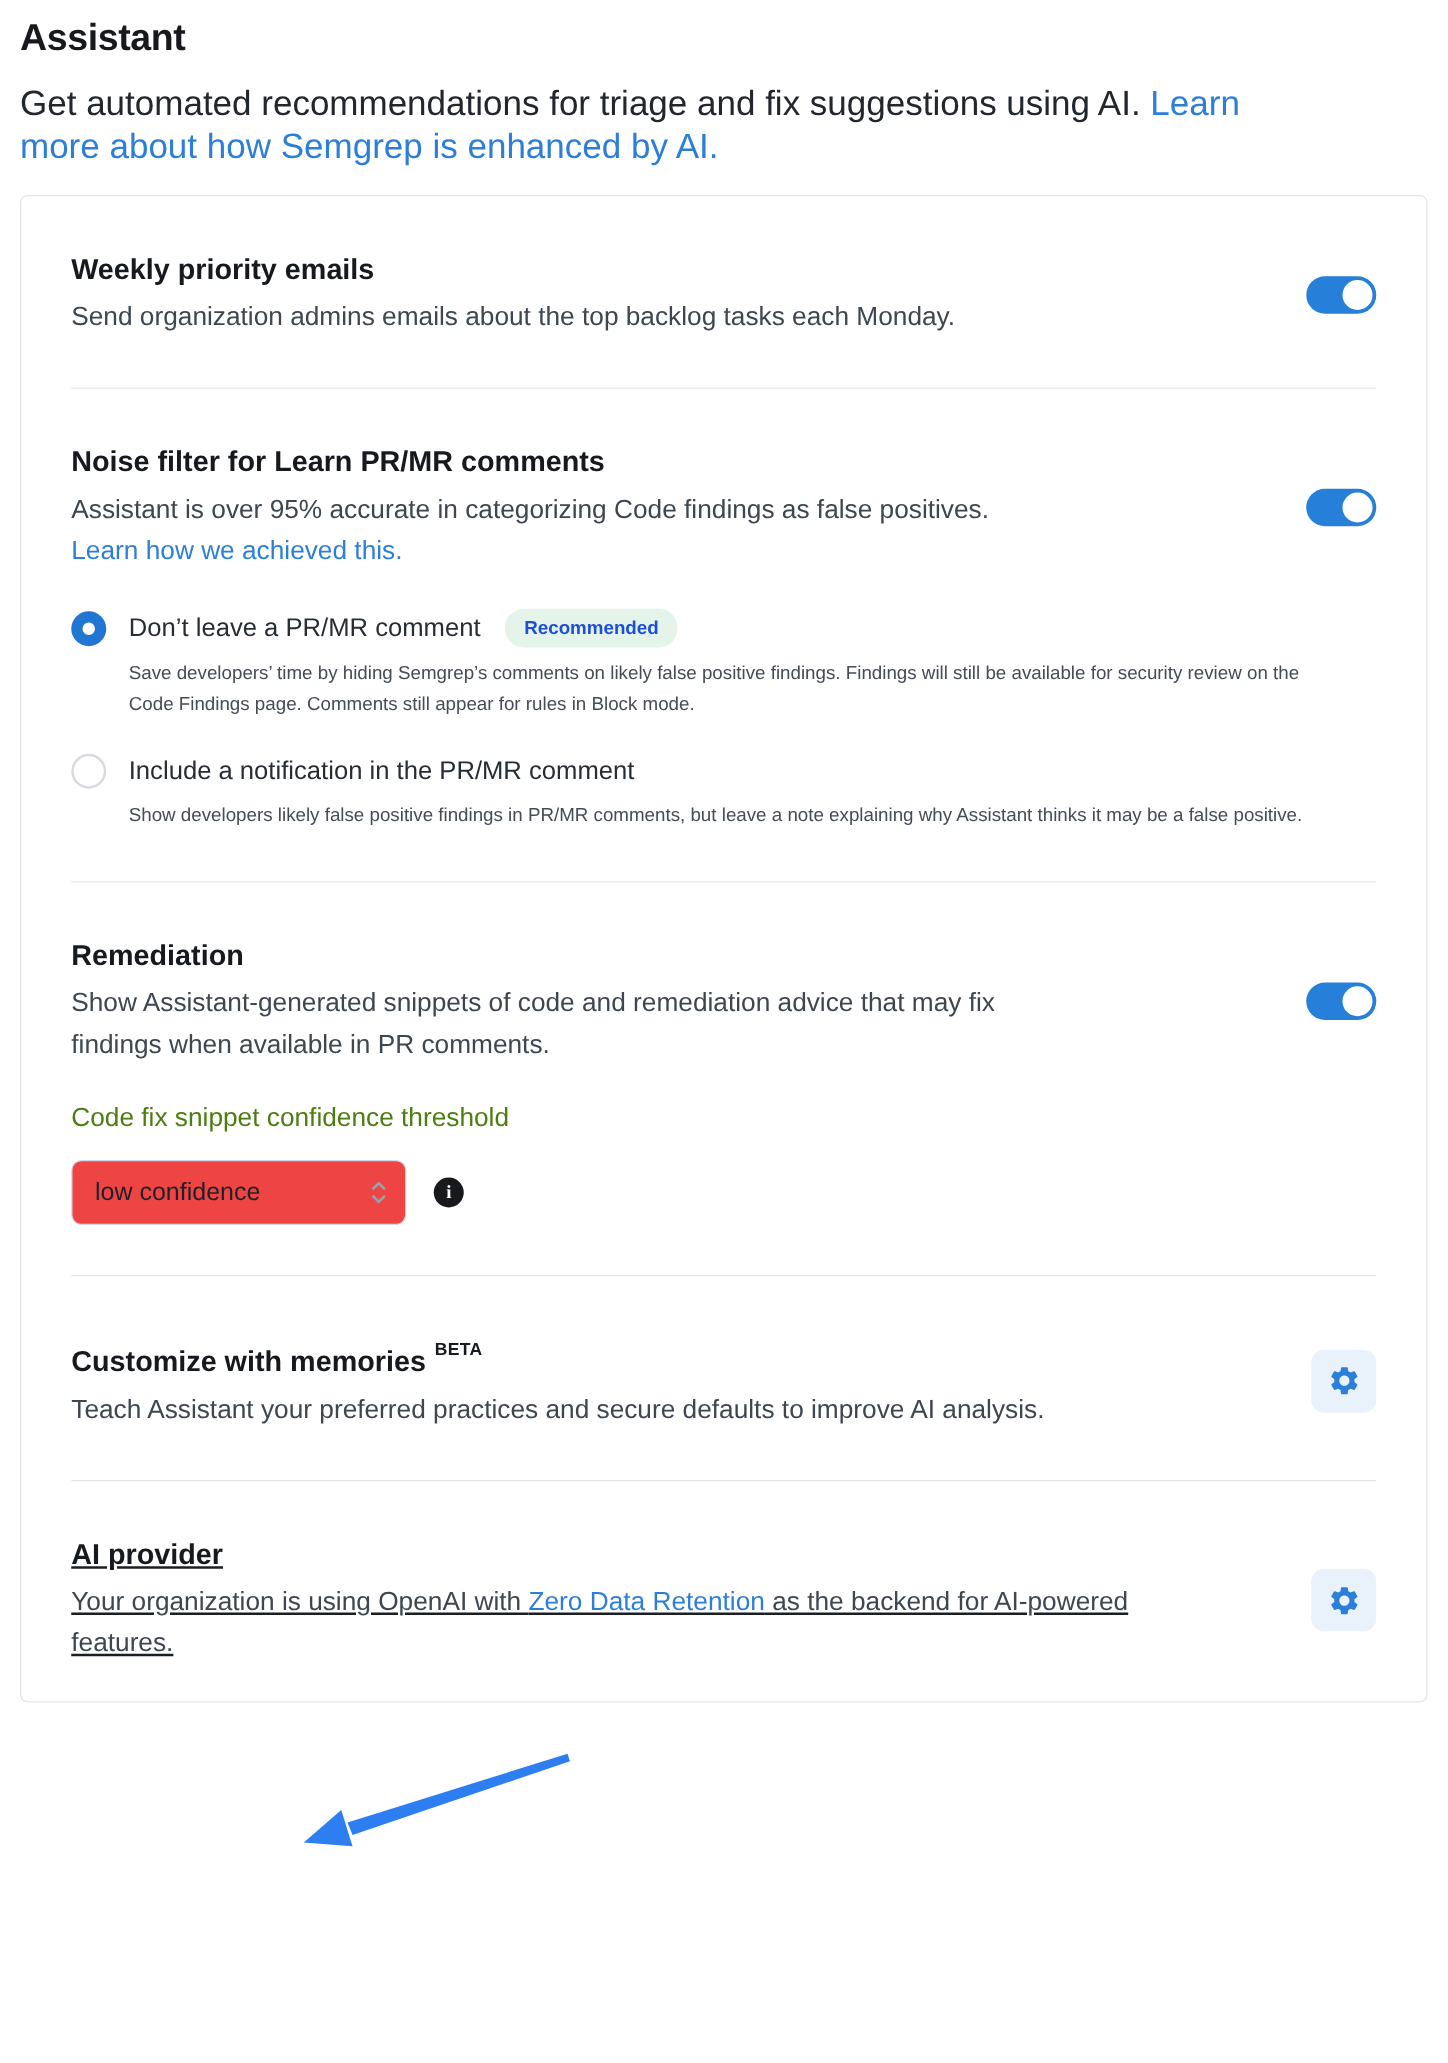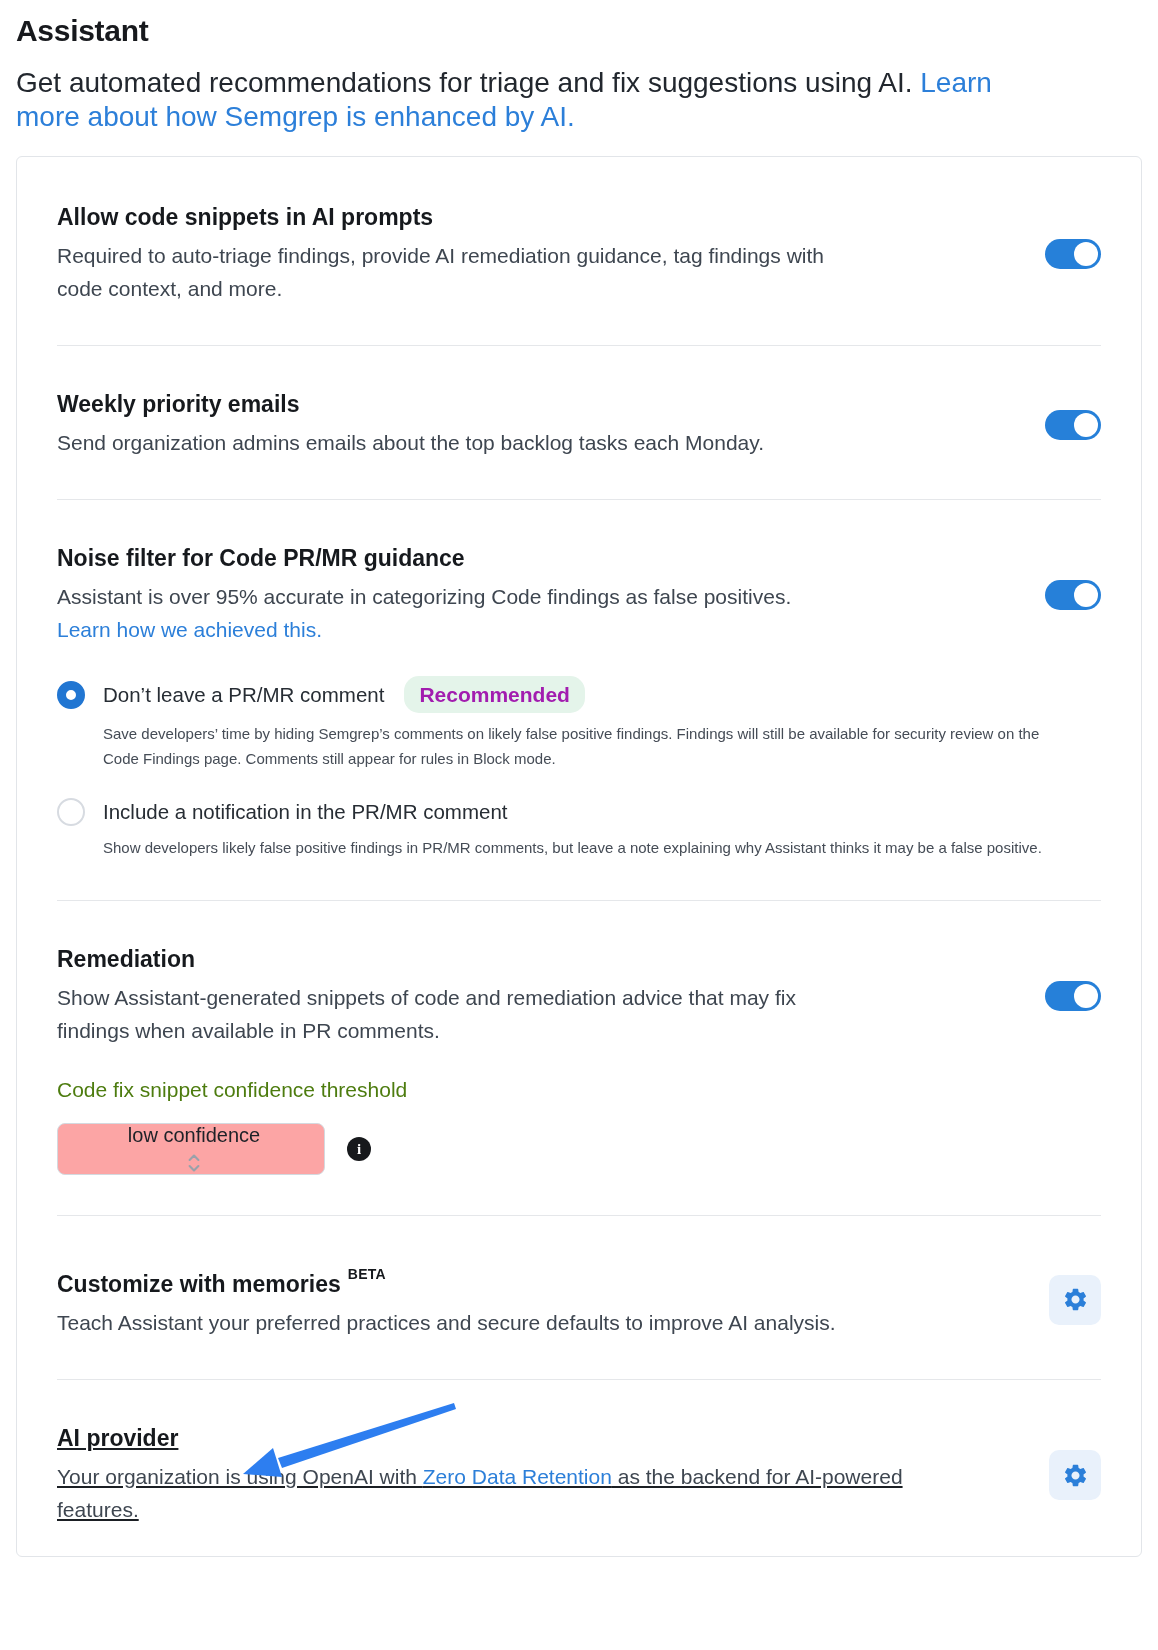--- a/index.html
+++ b/index.html
@@ -39,29 +39,29 @@
   .toggle .knob { position:absolute; top:3px; left:3px; width:24px; height:24px; border-radius:50%; background:#fff; }
   .toggle.on .knob { left:auto; right:3px; }
 
   
   .radios { margin-top:30px; }
   .radio-item + .radio-item { margin-top:26px; }
   .radio-row { display:flex; align-items:center; }
   .radio { width:28px; height:28px; border-radius:50%; border:2px solid #d7dbe1; background:#fff; flex:none; cursor:pointer; }
   .radio.on { border:9px solid #2176d2; }
   .radio-label { margin-left:18px; font-size:20.5px; line-height:30px; font-weight:500; color:#272d34; }
-  .badge { margin-left:20px; display:inline-block; background:#e4f4ea; color:#a21caf; font-size:21px; font-weight:700; line-height:1; padding:8px 15px; border-radius:15px;text-align:right; }
+  .badge { margin-left:20px; display:inline-block; background:#e4f4ea; color:#1d4ed8; font-size:15px; font-weight:700; line-height:1; padding:8px 15px; border-radius:15px;text-align:right; }
   .radio-desc { margin:8px 0 0 46px; font-size:15px; line-height:25px; color:#454c56; max-width:950px; }
 
   
   .threshold-label { margin:30px 0 0; font-size:21px; line-height:26px; color:#4d7c0f; }
   .select-row { display:flex; align-items:center; gap:22px; margin-top:20px; }
-  .select { width:268px; height:52px; border:1px solid #d4d9df; border-radius:8px; background:#fca5a5;
+  .select { width:268px; height:52px; border:1px solid #d4d9df; border-radius:8px; background:#ef4444;
             display:flex; align-items:center; justify-content:space-between; padding:0 12px 0 18px;
-            font-size:20px; color:#1d2127; cursor:pointer;flex-direction:column; }
+            font-size:20px; color:#1d2127; cursor:pointer; }
   .info-dot { width:24px; height:24px; border-radius:50%; background:#17191c; color:#fff;
               display:flex; align-items:center; justify-content:center;
               font-size:15px; font-weight:700; font-family:"Liberation Serif", serif; }
 
   
   .gear-btn { width:52px; height:50px; border-radius:10px; background:#e9f1fb; border:none;
               display:flex; align-items:center; justify-content:center; flex:none; cursor:pointer; }
 
   .arrow-overlay { position:absolute; left:0; top:0; width:1158px; height:1650px; pointer-events:none; z-index:5; }
 </style>
@@ -69,48 +69,37 @@
 <body>
 
 <div class="page">
 
   <h1 class="page-title">Assistant</h1>
 
   <p class="intro"><span>Get automated recommendations for triage and fix suggestions using AI. </span><a class="link">Learn more about how Semgrep is enhanced by AI.</a></p>
 
   <div class="card">
 
-    <section class="first">
-      <div class="sec-head">
-        <div class="sec-text">
-          <h2 class="sec-title">Allow code snippets in AI prompts</h2>
-          <p class="desc w800">Required to auto-triage findings, provide AI remediation guidance, tag findings with code context, and more.</p>
-        </div>
-        <div class="toggle on">
-            <span class="knob"></span>
-          </div>
-      </div>
-    </section>
 
     <section>
       <div class="sec-head">
         <div class="sec-text">
           <h2 class="sec-title">Weekly priority emails</h2>
           <p class="desc">Send organization admins emails about the top backlog tasks each Monday.</p>
         </div>
         <div class="toggle on">
             <span class="knob"></span>
           </div>
       </div>
     </section>
 
     <section>
       <div class="sec-head">
         <div class="sec-text">
-          <h2 class="sec-title">Noise filter for Code PR/MR guidance</h2>
+          <h2 class="sec-title">Noise filter for Learn PR/MR comments</h2>
           <p class="desc">Assistant is over 95% accurate in categorizing Code findings as false positives.</p>
           <a class="link sec-link">Learn how we achieved this.</a>
         </div>
         <div class="toggle on">
             <span class="knob"></span>
           </div>
       </div>
 
       <div class="radios">
         <div class="radio-item">

